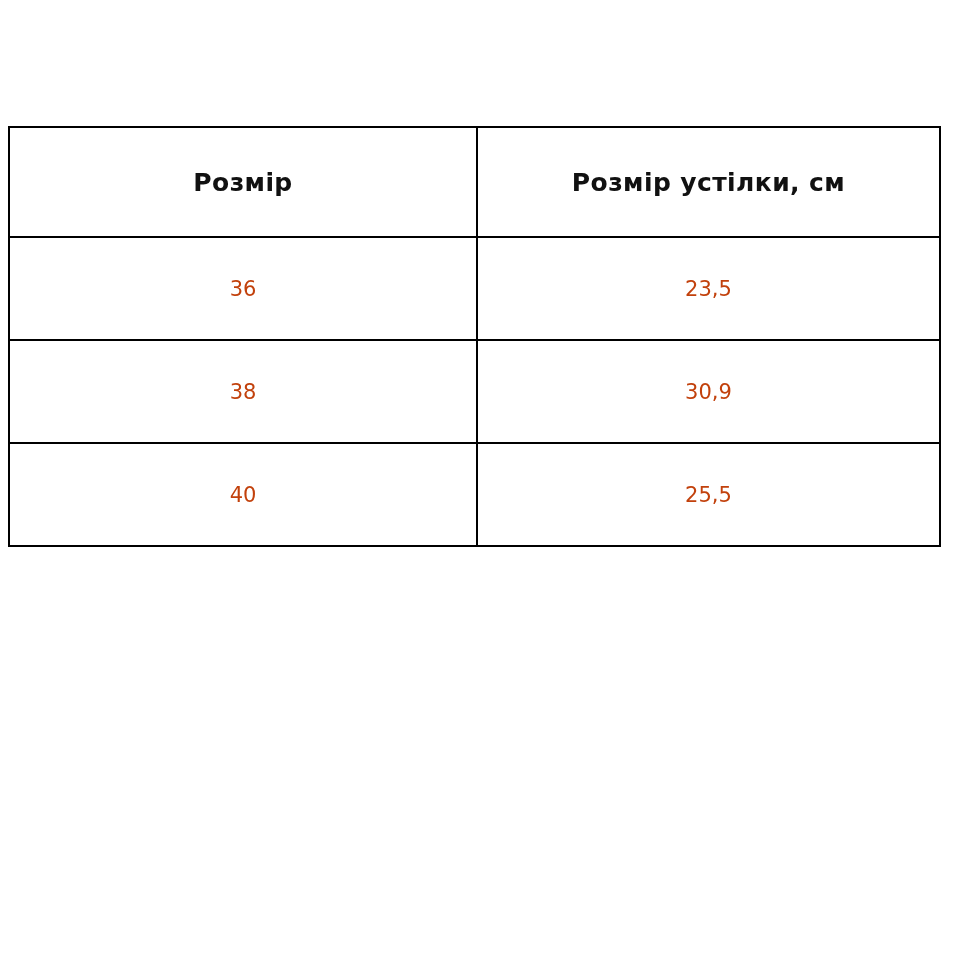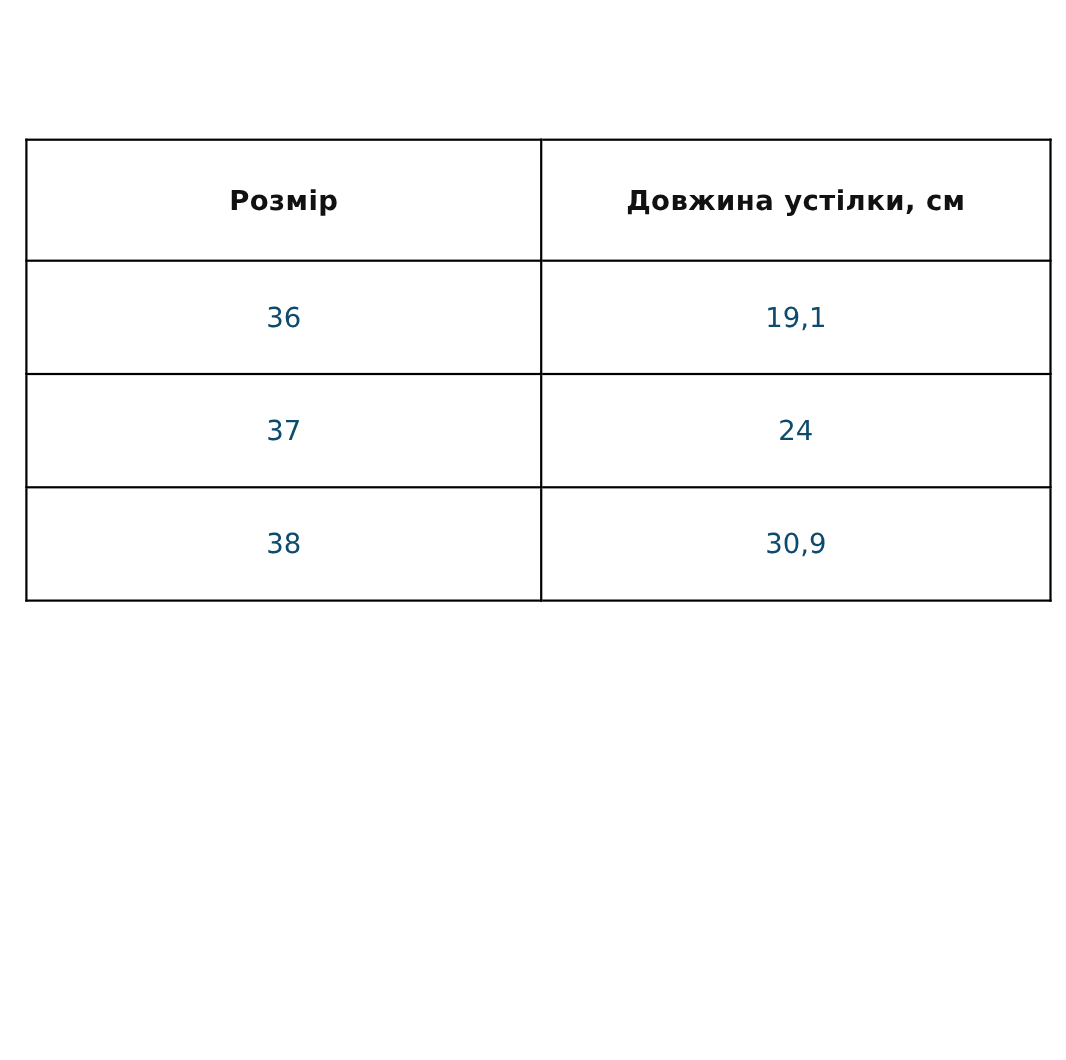--- a/index.html
+++ b/index.html
@@ -15,21 +15,21 @@
     overflow: hidden;
   }
   .page {
     position: relative;
     width: 969px;
     height: 964px;
     background: #ffffff;
   }
   .table-wrap {
     position: absolute;
-    left: 23px;
+    left: 8px;
     top: 126px;
     width: 884px;
   }
   table.size-table {
     border-collapse: collapse;
     width: 931px;
     table-layout: fixed;
   }
   table.size-table col.c1 { width: 468px; }
   table.size-table col.c2 { width: 463px; }
@@ -42,50 +42,50 @@
   }
   table.size-table thead th {
     height: 106px;
     font-size: 25px;
     font-weight: bold;
     letter-spacing: 0.4px;
     color: #111111;
   }
   table.size-table tbody td {
     height: 99px;
-    font-size: 25px;
+    font-size: 21px;
     font-weight: normal;
-    color: #0c4a6e;
+    color: #c2410c;
   }
 </style>
 </head>
 <body>
 
 <div class="page">
   <div class="table-wrap">
     <table class="size-table">
       <colgroup>
         <col class="c1">
         <col class="c2">
       </colgroup>
       <thead>
         <tr>
           <th>Розмір</th>
-          <th>Довжина устілки, см</th>
+          <th>Розмір устілки, см</th>
         </tr>
       </thead>
       <tbody>
         <tr>
           <td>36</td>
-          <td>19,1</td>
-        </tr>
-        <tr>
-          <td>37</td>
-          <td>24</td>
+          <td>23,5</td>
         </tr>
         <tr>
           <td>38</td>
           <td>30,9</td>
+        </tr>
+        <tr>
+          <td>40</td>
+          <td>25,5</td>
         </tr>
       </tbody>
     </table>
   </div>
 </div>
 
 </body></html>

